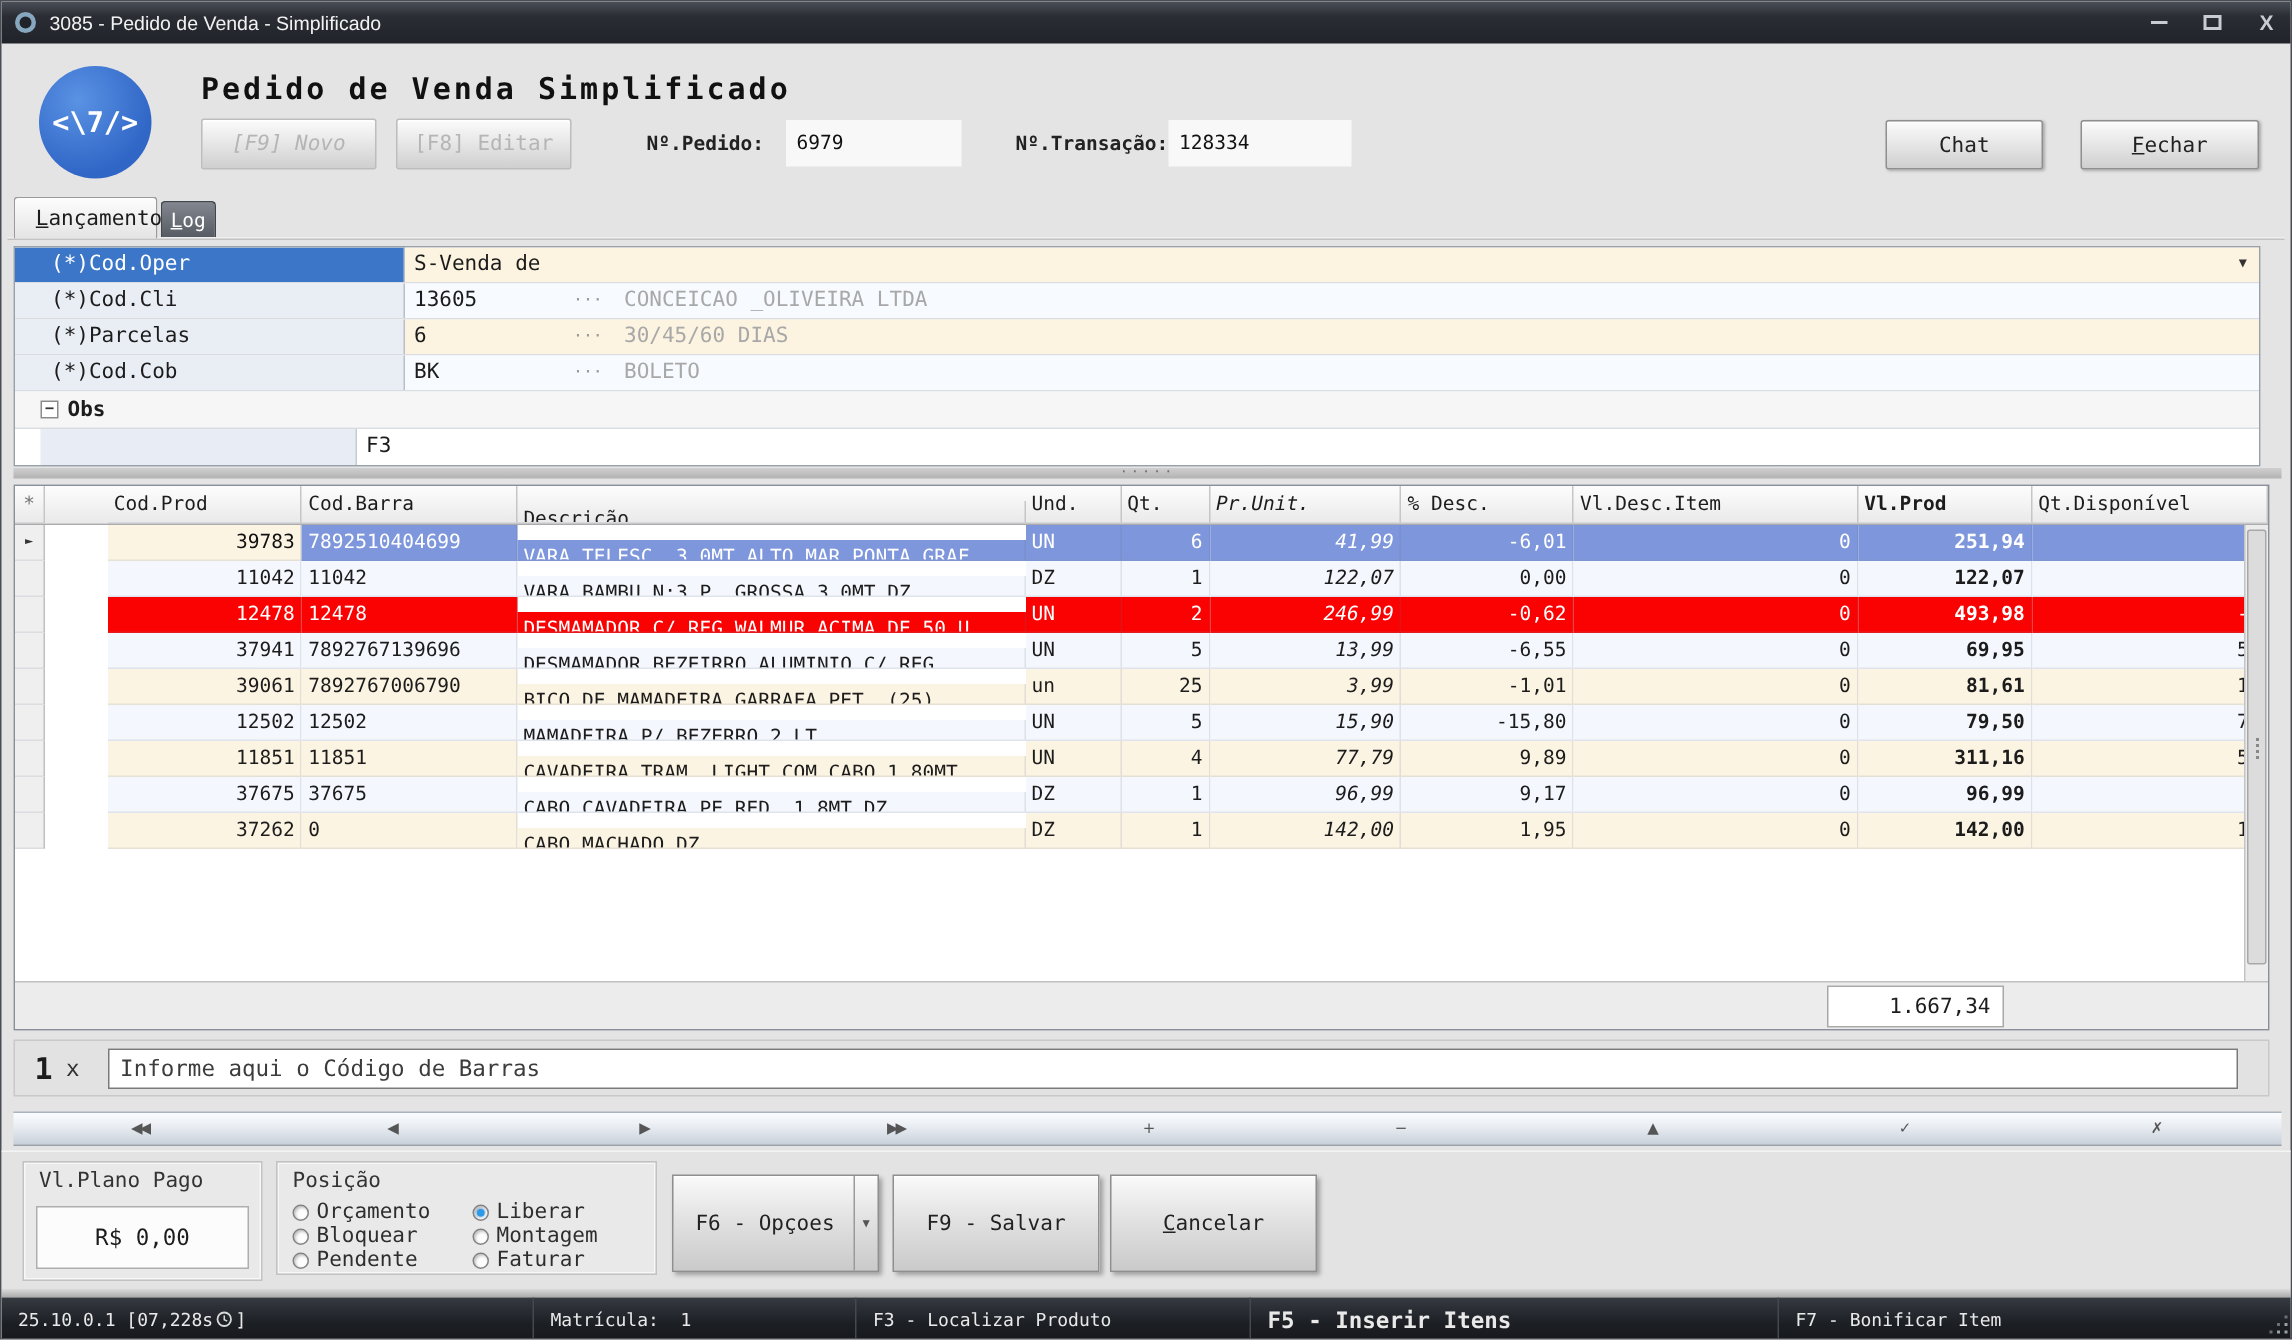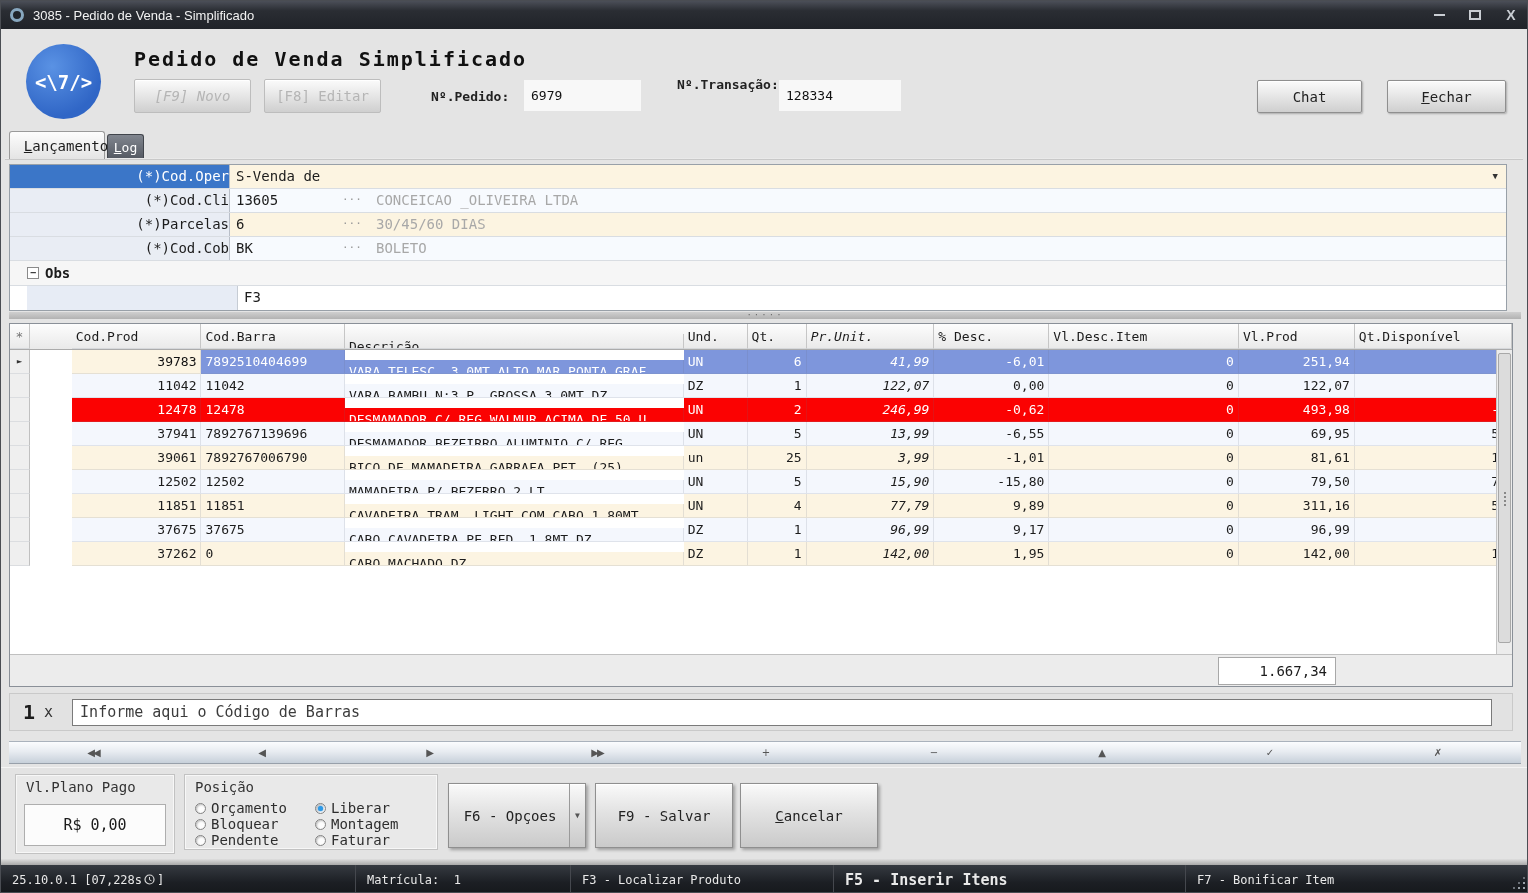--- a/index.html
+++ b/index.html
@@ -31,21 +31,21 @@
   .btn { display:flex; align-items:center; justify-content:center;
     background:linear-gradient(#fbfbfb, #e8e8e8 45%, #cfcfcf);
     border:1px solid #8f8f8f; border-radius:2px;
     box-shadow:inset 0 1px 0 #ffffff, 1px 1px 2px rgba(0,0,0,0.25);
     font-size:14px; color:#222; }
   .btn.disabled { color:#b5b5b5; border-color:#bdbdbd; box-shadow:inset 0 1px 0 #fff; }
   .btn-novo { position:absolute; left:133px; top:78px; width:117px; height:34px;font-style:italic; }
   .btn-editar { position:absolute; left:263px; top:78px; width:117px; height:34px; }
   .hdr-label { position:absolute; font-size:13px; font-weight:bold; color:#222; }
   .lbl-pedido { left:430px; top:88px; }
-  .lbl-transacao { left:676px; top:76px; }
+  .lbl-transacao { left:676px; top:88px; }
   .hdr-field { position:absolute; height:31px; top:79px; background:#f8f8f8;
     font-size:13px; line-height:31px; padding-left:7px; color:#111; }
   .fld-pedido { left:523px; width:117px; }
   .fld-transacao { left:778px; width:122px; }
   .btn-chat { position:absolute; left:1256px; top:79px; width:105px; height:33px; }
   .btn-fechar { position:absolute; left:1386px; top:79px; width:119px; height:33px; }
   .u { text-decoration:underline; }
   
   .tab1 { position:absolute; left:8px; top:130px; width:96px; height:28px;
     background:linear-gradient(#fdfdfd,#e4e4e4); border:1px solid #9a9a9a; border-bottom:none;
@@ -54,22 +54,22 @@
   .tab2 { position:absolute; left:106px; top:133px; width:37px; height:25px;
     background:linear-gradient(#81868f,#545962); border:1px solid #41454c; border-bottom:none;
     border-radius:3px 3px 0 0; display:flex; align-items:center; justify-content:center;
     font-size:13px; color:#fff; }
   .tabline { position:absolute; left:4px; top:157px; width:1518px; height:2px;
     background:linear-gradient(#fafafa,#b8b8b8); }
   
   .formbox { position:absolute; left:8px; top:163px; width:1498px; height:147px;
     background:#fff; border:1px solid #98a0a8; overflow:hidden; }
   .f-row { display:flex; height:24px; border-bottom:1px solid #d9dde2; font-size:14px; }
-  .f-label { width:220px; background:#e9edf4; border-right:1px solid #b9bfc8;
-    padding-left:3px; line-height:23px;text-align:right; }
+  .f-label { width:260px; background:#e9edf4; border-right:1px solid #b9bfc8;
+    padding-left:24px; line-height:23px; }
   .f-row.sel .f-label { background:#3b76c8; color:#fff; }
   .f-value { flex:1; display:flex; line-height:23px; position:relative; }
   .v-cream { background:#fcf4e1; }
   .v-pale  { background:#f7fafe; }
   .f-val-text { padding-left:6px; width:112px; }
   .f-ellipsis { width:34px; color:#9a9a9a; font-size:11px; line-height:21px; }
   .f-desc { color:#a8a8a8; }
   .combo-arrow { position:absolute; right:8px; top:0; font-size:9px; line-height:23px; color:#333; }
   .f-obs { display:flex; align-items:center; height:25px; background:#f6f6f6;
     border-bottom:1px solid #d9dde2; font-weight:bold; font-size:14px; }
@@ -86,21 +86,21 @@
   .gridbox { position:absolute; left:8px; top:322px; width:1504px; height:364px;
     background:#fff; border:1px solid #8a9098; }
   .grid-header { display:flex; height:26px; background:linear-gradient(#fdfdfd,#e9e9e9);
     border-bottom:1px solid #ababab; font-size:13px; }
   .grid-header .cell { border-right:1px solid #c6c6c6; padding:0 4px; line-height:25px;
     overflow:hidden; white-space:nowrap; }
   .grid-row { display:flex; height:24px; font-size:13px; }
   .cell { overflow:hidden; white-space:nowrap; padding:0 4px; line-height:23px;
     border-right:1px solid rgba(100,110,130,0.16); border-bottom:1px solid rgba(130,140,155,0.18); }
   .c0{width:20px;} .c1{width:132px;margin-left:42px;} .c2{width:146px;} .c3{width:345px;margin-top:10px;} .c4{width:65px;}
-  .c5{width:60px;} .c6{width:130px;font-style:italic;} .c7{width:117px;} .c8{width:193px;} .c9{width:118px;} .c10{width:160px;}
+  .c5{width:60px;} .c6{width:130px;font-style:italic;} .c7{width:117px;} .c8{width:193px;} .c9{width:118px;font-weight:bold;} .c10{width:160px;}
   .num { text-align:right; }
   .hmark { text-align:center; color:#777; }
   .ind { background:#efefef !important; color:#333 !important; text-align:center; font-size:9px;
     border-right:1px solid #c0c0c0; }
   .row-odd  .cell { background:#fcf4e2; }
   .row-even .cell { background:#f4f7fd; }
   .row-selected .cell { background:#7e96dc; color:#fff; }
   .row-selected .cell.c1 { background:#fcf4e2; color:#111; }
   .row-alert .cell { background:#fb0202; color:#fff; }
   .grid-footer { position:absolute; left:0; top:330px; width:1502px; height:32px;

